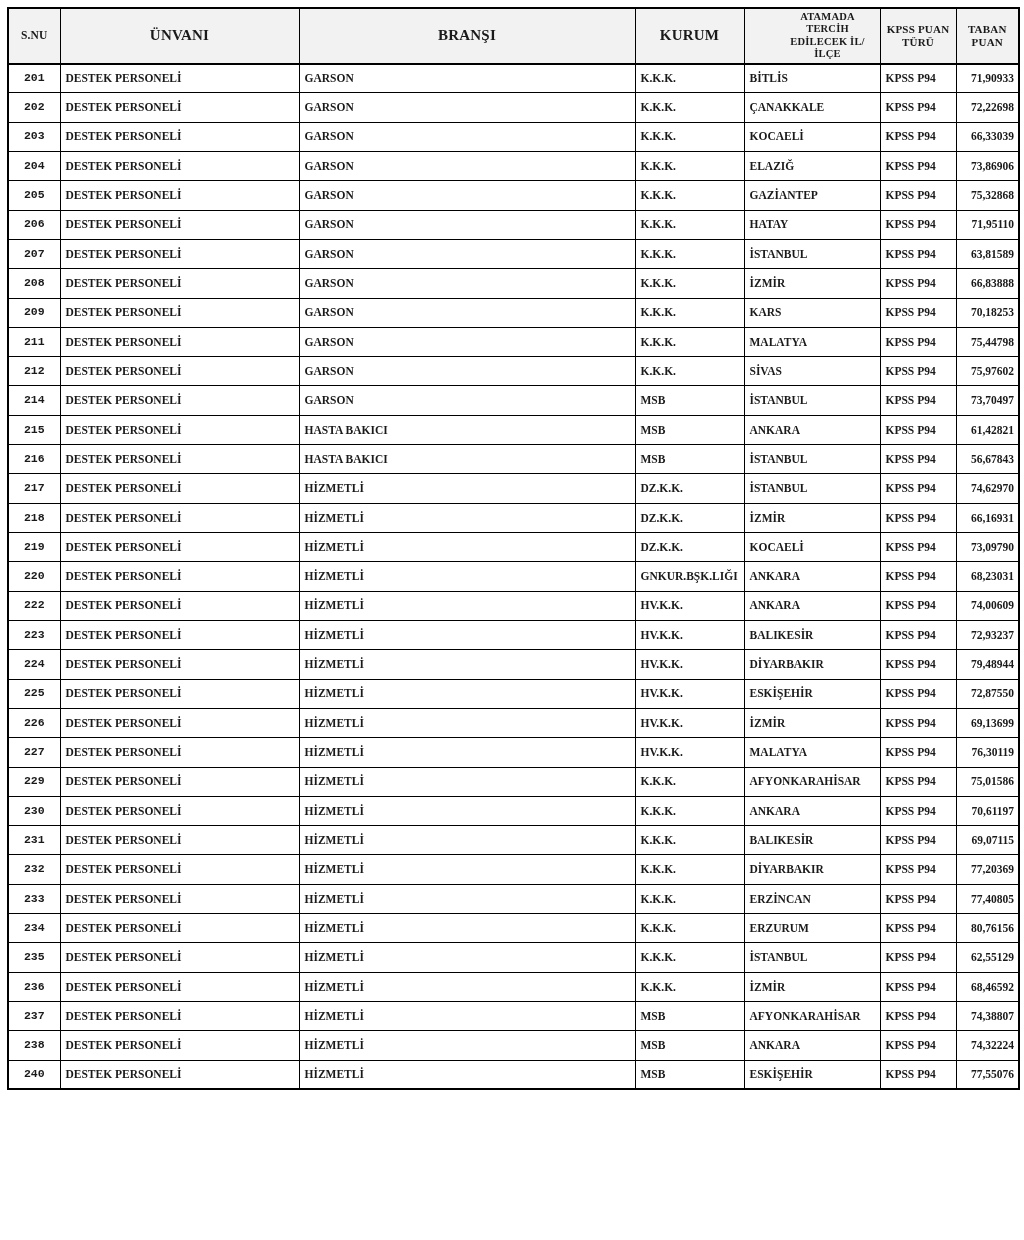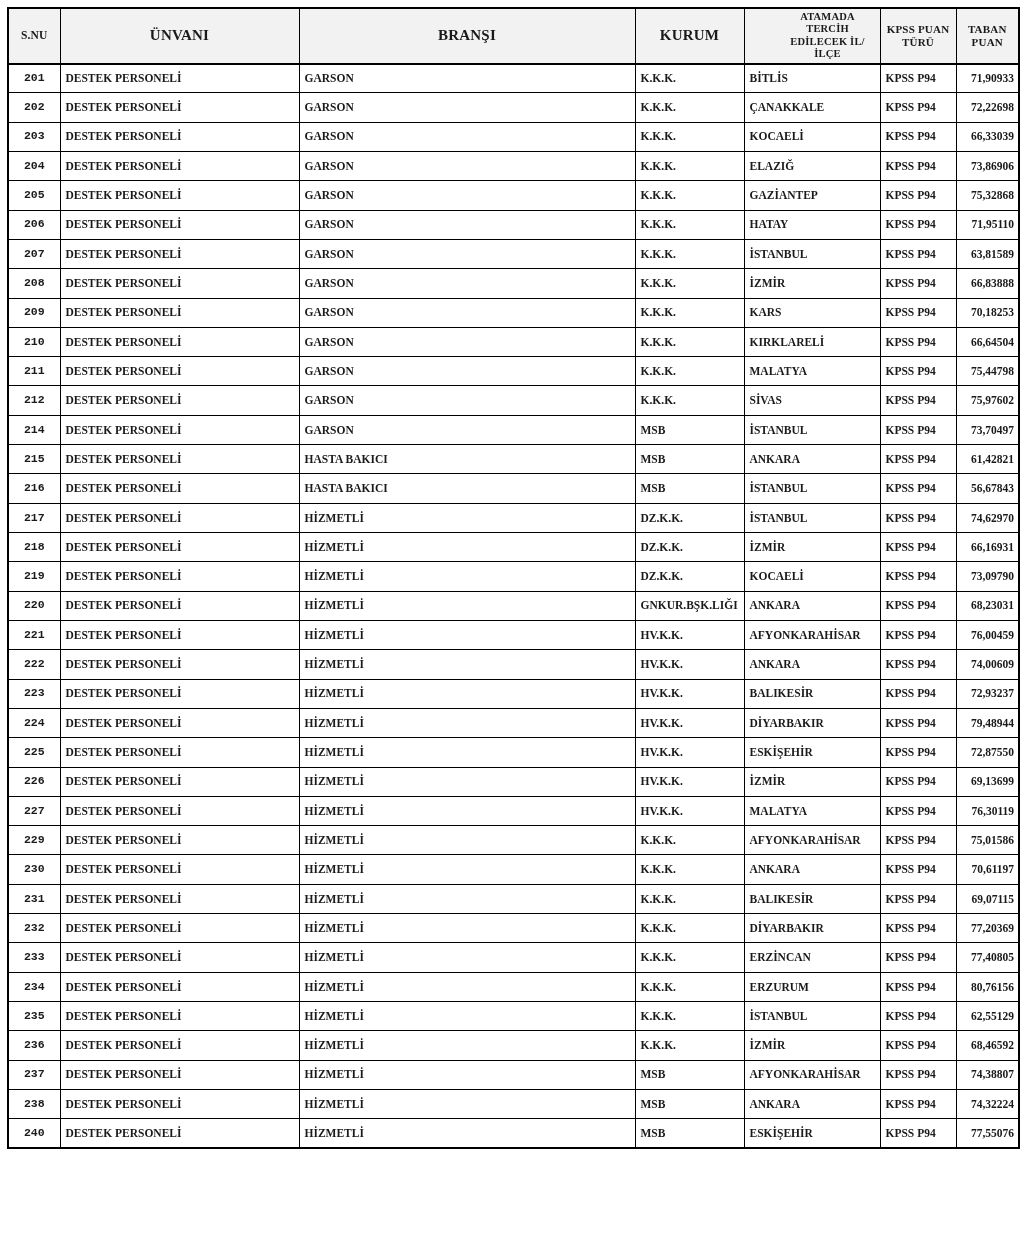--- a/index.html
+++ b/index.html
@@ -177,29 +177,20 @@
         <tr>
           <td class="cell-snu">209</td>
           <td class="cell-unvani">DESTEK PERSONELİ</td>
           <td class="cell-bransi">GARSON</td>
           <td class="cell-kurum">K.K.K.</td>
           <td class="cell-il">KARS</td>
           <td class="cell-kpss">KPSS P94</td>
           <td class="cell-taban">70,18253</td>
         </tr>
         <tr>
-          <td class="cell-snu">210</td>
-          <td class="cell-unvani">DESTEK PERSONELİ</td>
-          <td class="cell-bransi">GARSON</td>
-          <td class="cell-kurum">K.K.K.</td>
-          <td class="cell-il">KIRKLARELİ</td>
-          <td class="cell-kpss">KPSS P94</td>
-          <td class="cell-taban">66,64504</td>
-        </tr>
-        <tr>
           <td class="cell-snu">211</td>
           <td class="cell-unvani">DESTEK PERSONELİ</td>
           <td class="cell-bransi">GARSON</td>
           <td class="cell-kurum">K.K.K.</td>
           <td class="cell-il">MALATYA</td>
           <td class="cell-kpss">KPSS P94</td>
           <td class="cell-taban">75,44798</td>
         </tr>
         <tr>
           <td class="cell-snu">212</td>
@@ -265,29 +256,20 @@
           <td class="cell-taban">73,09790</td>
         </tr>
         <tr>
           <td class="cell-snu">220</td>
           <td class="cell-unvani">DESTEK PERSONELİ</td>
           <td class="cell-bransi">HİZMETLİ</td>
           <td class="cell-kurum">GNKUR.BŞK.LIĞI</td>
           <td class="cell-il">ANKARA</td>
           <td class="cell-kpss">KPSS P94</td>
           <td class="cell-taban">68,23031</td>
-        </tr>
-        <tr>
-          <td class="cell-snu">221</td>
-          <td class="cell-unvani">DESTEK PERSONELİ</td>
-          <td class="cell-bransi">HİZMETLİ</td>
-          <td class="cell-kurum">HV.K.K.</td>
-          <td class="cell-il">AFYONKARAHİSAR</td>
-          <td class="cell-kpss">KPSS P94</td>
-          <td class="cell-taban">76,00459</td>
         </tr>
         <tr>
           <td class="cell-snu">222</td>
           <td class="cell-unvani">DESTEK PERSONELİ</td>
           <td class="cell-bransi">HİZMETLİ</td>
           <td class="cell-kurum">HV.K.K.</td>
           <td class="cell-il">ANKARA</td>
           <td class="cell-kpss">KPSS P94</td>
           <td class="cell-taban">74,00609</td>
         </tr>

